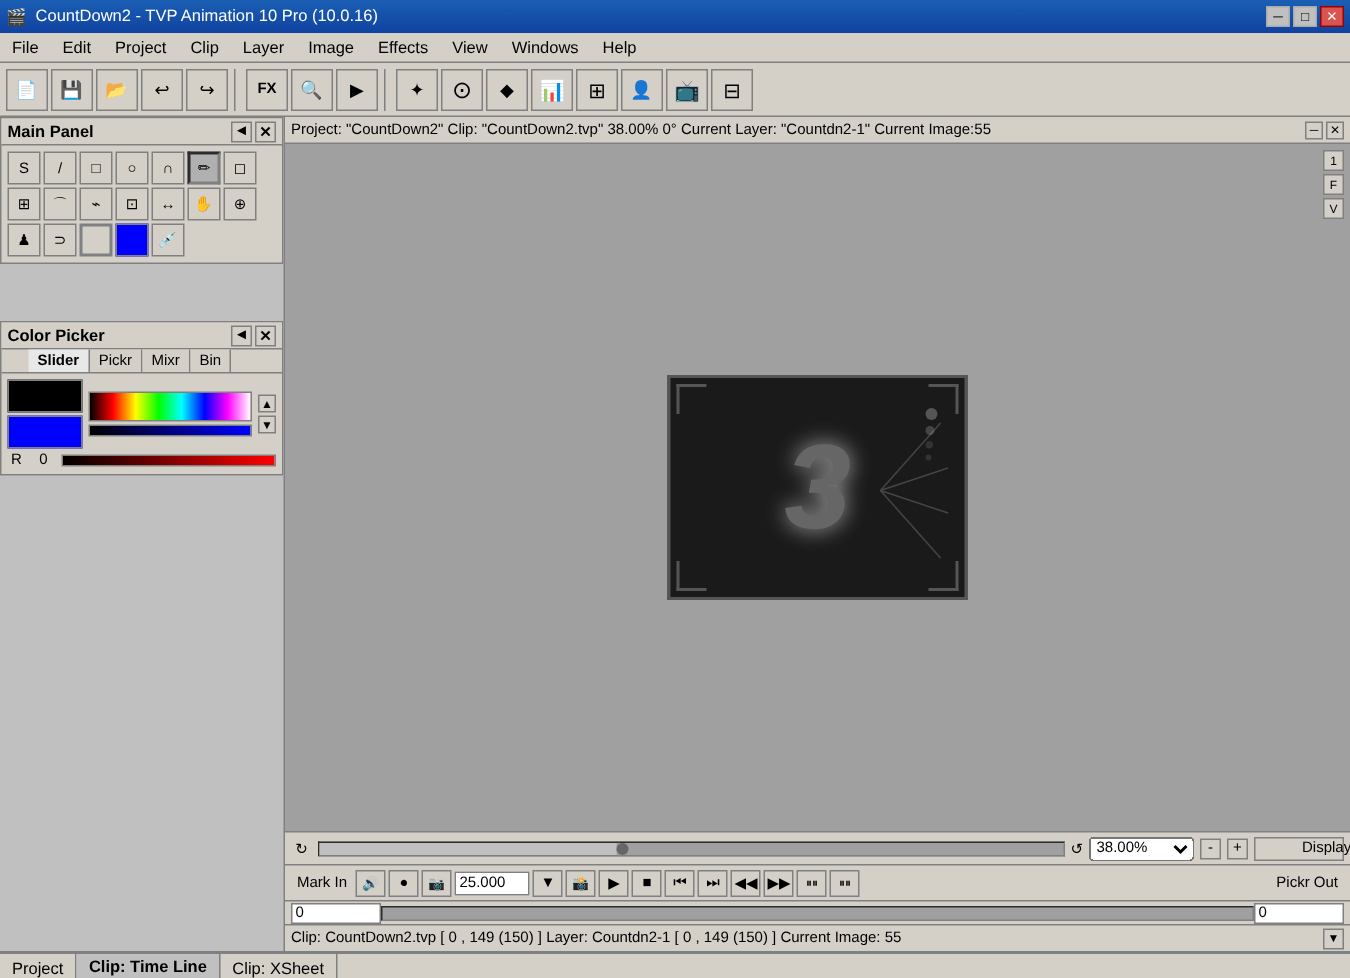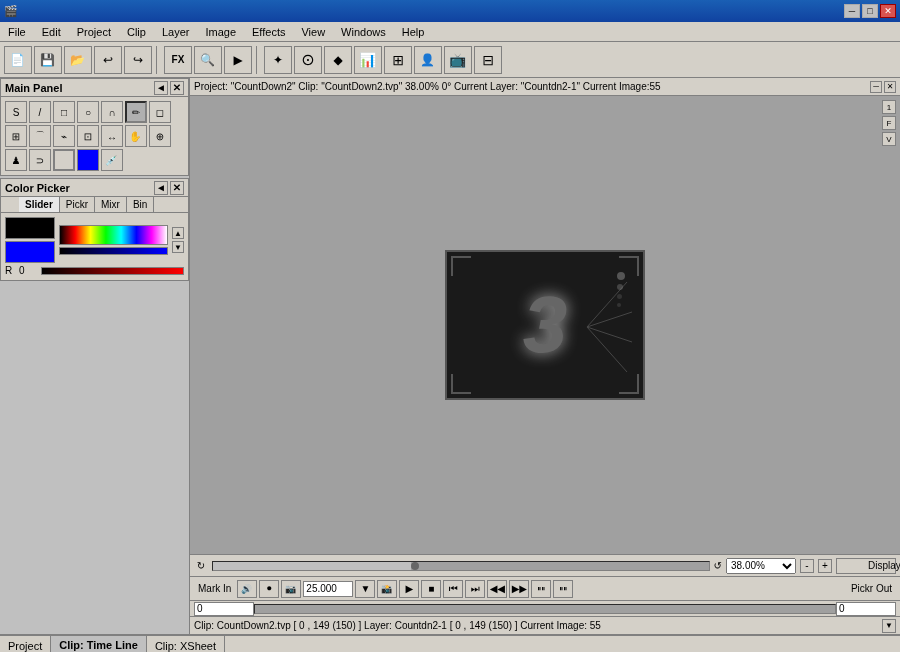--- a/index.html
+++ b/index.html
@@ -19,35 +19,35 @@
 
     
     #toolbar { background: #d4d0c8; height: 36px; display: flex; align-items: center; padding: 2px 4px; gap: 2px; border-bottom: 1px solid #808080; }
     .tb-btn { width: 28px; height: 28px; background: #d4d0c8; border: 1px solid #808080; display: flex; align-items: center; justify-content: center; cursor: pointer; font-size: 12px; }
     .tb-separator { width: 4px; height: 28px; border-left: 1px solid #808080; margin: 0 2px; }
 
     
     #main-layout { display: flex; height: calc(652px - 22px - 20px - 36px - 18px); }
 
     
-    #left-panel { width: 190px; display: flex; flex-direction: column; background: #c0c0c0; border-right: 1px solid #808080; }
+    #left-panel { width: 190px; display: flex; flex-direction: column; background: #c0c0c0; border-right: 1px solid #808080; gap: 36px; }
     
     
     #main-panel { background: #d4d0c8; border: 1px solid #808080; flex-shrink: 0; }
     .panel-header { background: #d4d0c8; height: 18px; display: flex; align-items: center; justify-content: space-between; padding: 0 4px; border-bottom: 1px solid #808080; font-size: 11px; font-weight: bold; }
     .panel-header-right { display: flex; gap: 2px; }
     .panel-close { font-size: 10px; cursor: pointer; width: 14px; height: 14px; border: 1px solid #808080; background: #d4d0c8; display: flex; align-items: center; justify-content: center; }
 
     #tools-area { padding: 4px; display: flex; flex-direction: column; gap: 2px; }
     .tools-row { display: flex; gap: 2px; }
     .tool-btn { width: 22px; height: 22px; background: #d4d0c8; border: 1px solid #808080; display: flex; align-items: center; justify-content: center; cursor: pointer; font-size: 10px; }
     .tool-btn.active { border: 2px inset #808080; background: #b0b0b0; }
 
     
-    #color-picker { background: #d4d0c8; border: 1px solid #808080; margin-top: 2px; }
+    #color-picker { background: #d4d0c8; border: 1px solid #808080; margin-top: 2px; text-align: center; }
     .cp-tabs { display: flex; border-bottom: 1px solid #808080; }
     .cp-tab { padding: 2px 6px; font-size: 10px; cursor: pointer; border-right: 1px solid #808080; background: #d4d0c8; }
     .cp-tab.active { background: #e8e8e8; font-weight: bold; margin-left: 18px; }
     .cp-content { padding: 4px; }
     .rgb-row { display: flex; align-items: center; gap: 2px; margin-top: 2px; }
     .rgb-label { width: 12px; font-size: 10px; }
     .rgb-bar { flex: 1; height: 8px; border: 1px solid #808080; }
     .rgb-val { font-size: 10px; width: 20px; }
 
     
@@ -75,20 +75,21 @@
     #bottom-tabs { display: flex; background: #d4d0c8; border-bottom: 1px solid #808080; height: 20px; }
     .btab { padding: 2px 8px; font-size: 11px; cursor: pointer; border-right: 1px solid #808080; display: flex; align-items: center; }
     .btab.active { background: #c0c0c0; border-bottom: 1px solid #c0c0c0; font-weight: bold; }
   </style>
 </head>
 <body>
 
 <div id="titlebar">
   <div style="display:flex;align-items:center;gap:6px;">
     <span>🎬</span>
+    <span>CountDown2 - TVP Animation 10 Pro (10.0.16)</span>
   </div>
   <div id="titlebar-controls">
     <div class="title-btn title-btn-min">─</div>
     <div class="title-btn title-btn-max">□</div>
     <div class="title-btn title-btn-close">✕</div>
   </div>
 </div>
 
 <div id="menubar">
   <div class="menu-item">File</div>

